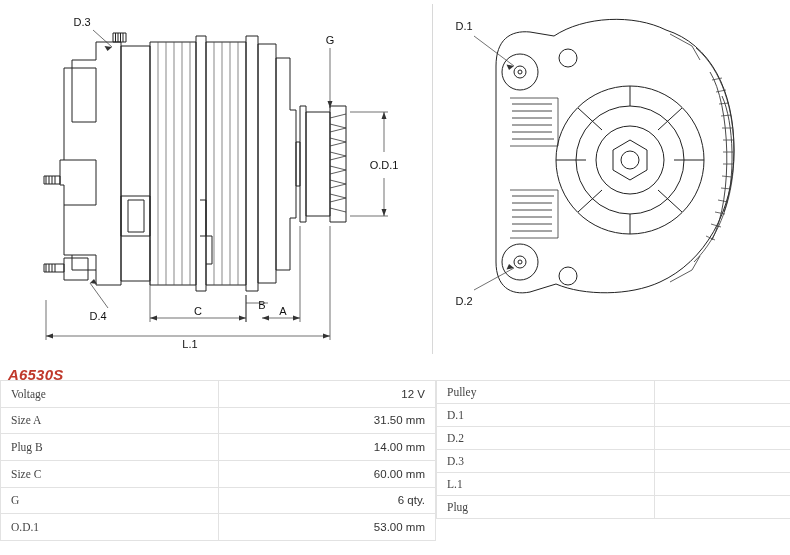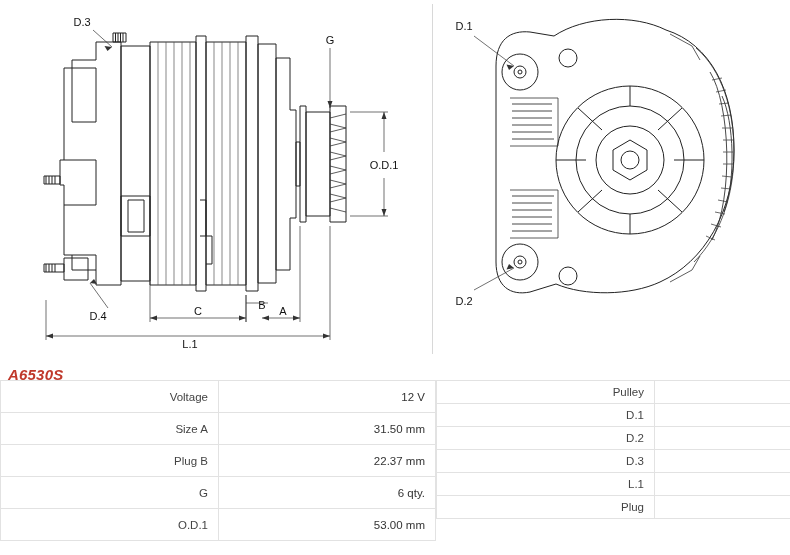--- a/index.html
+++ b/index.html
@@ -66,23 +66,23 @@
   }
   table.spec td {
     border: 1px solid #e2e2e2;
     height: 22px;
     font-size: 11.5px;
     padding: 0 10px;
     color: #333;
     background: #ffffff;
   }
   table.spec td.label {
-    text-align: right;
     width: 197px;
     color: #444;
+    font-family: Liberation Serif, serif;
   }
   table.spec td.value {
     text-align: right;
     width: 196px;
     color: #333;
   }
   table.spec tr.empty td {
     border: none;
     background: transparent;
   }
@@ -288,21 +288,25 @@
         <tr>
           <td class="label">Voltage</td>
           <td class="value">12 V</td>
         </tr>
         <tr>
           <td class="label">Size A</td>
           <td class="value">31.50 mm</td>
         </tr>
         <tr>
           <td class="label">Plug B</td>
-          <td class="value">22.37 mm</td>
+          <td class="value">14.00 mm</td>
+        </tr>
+        <tr>
+          <td class="label">Size C</td>
+          <td class="value">60.00 mm</td>
         </tr>
         <tr>
           <td class="label">G</td>
           <td class="value">6 qty.</td>
         </tr>
         <tr>
           <td class="label">O.D.1</td>
           <td class="value">53.00 mm</td>
         </tr>
       </tbody>

